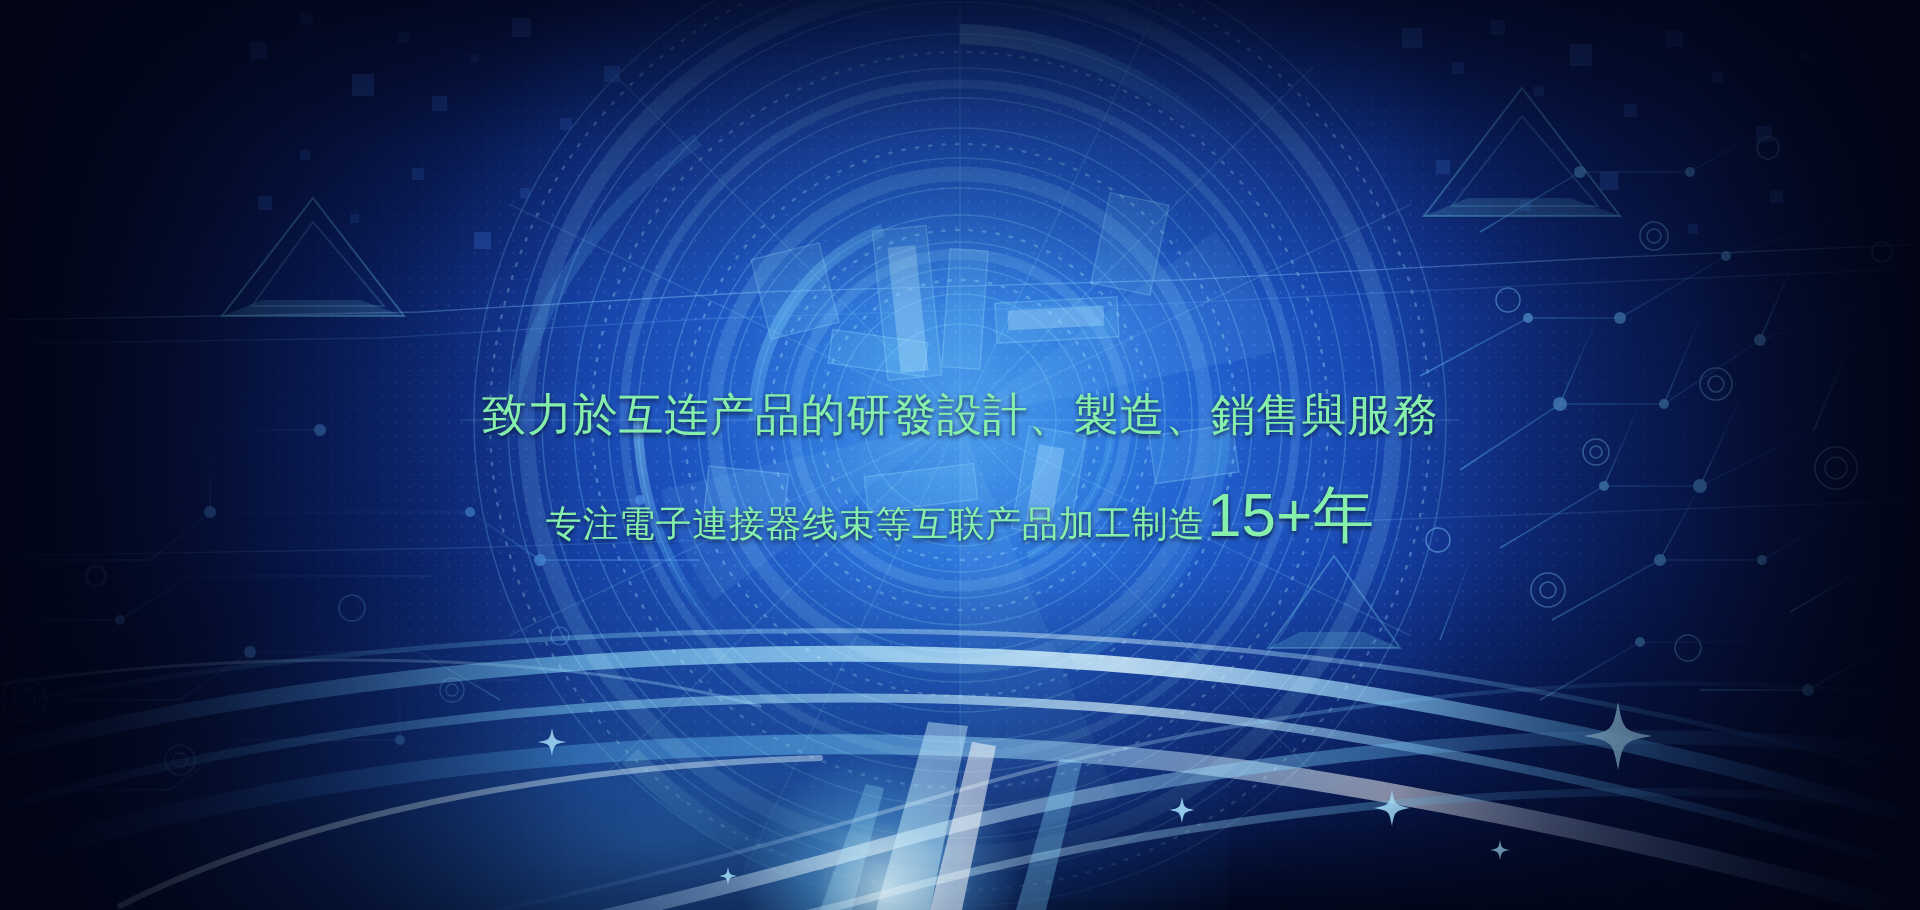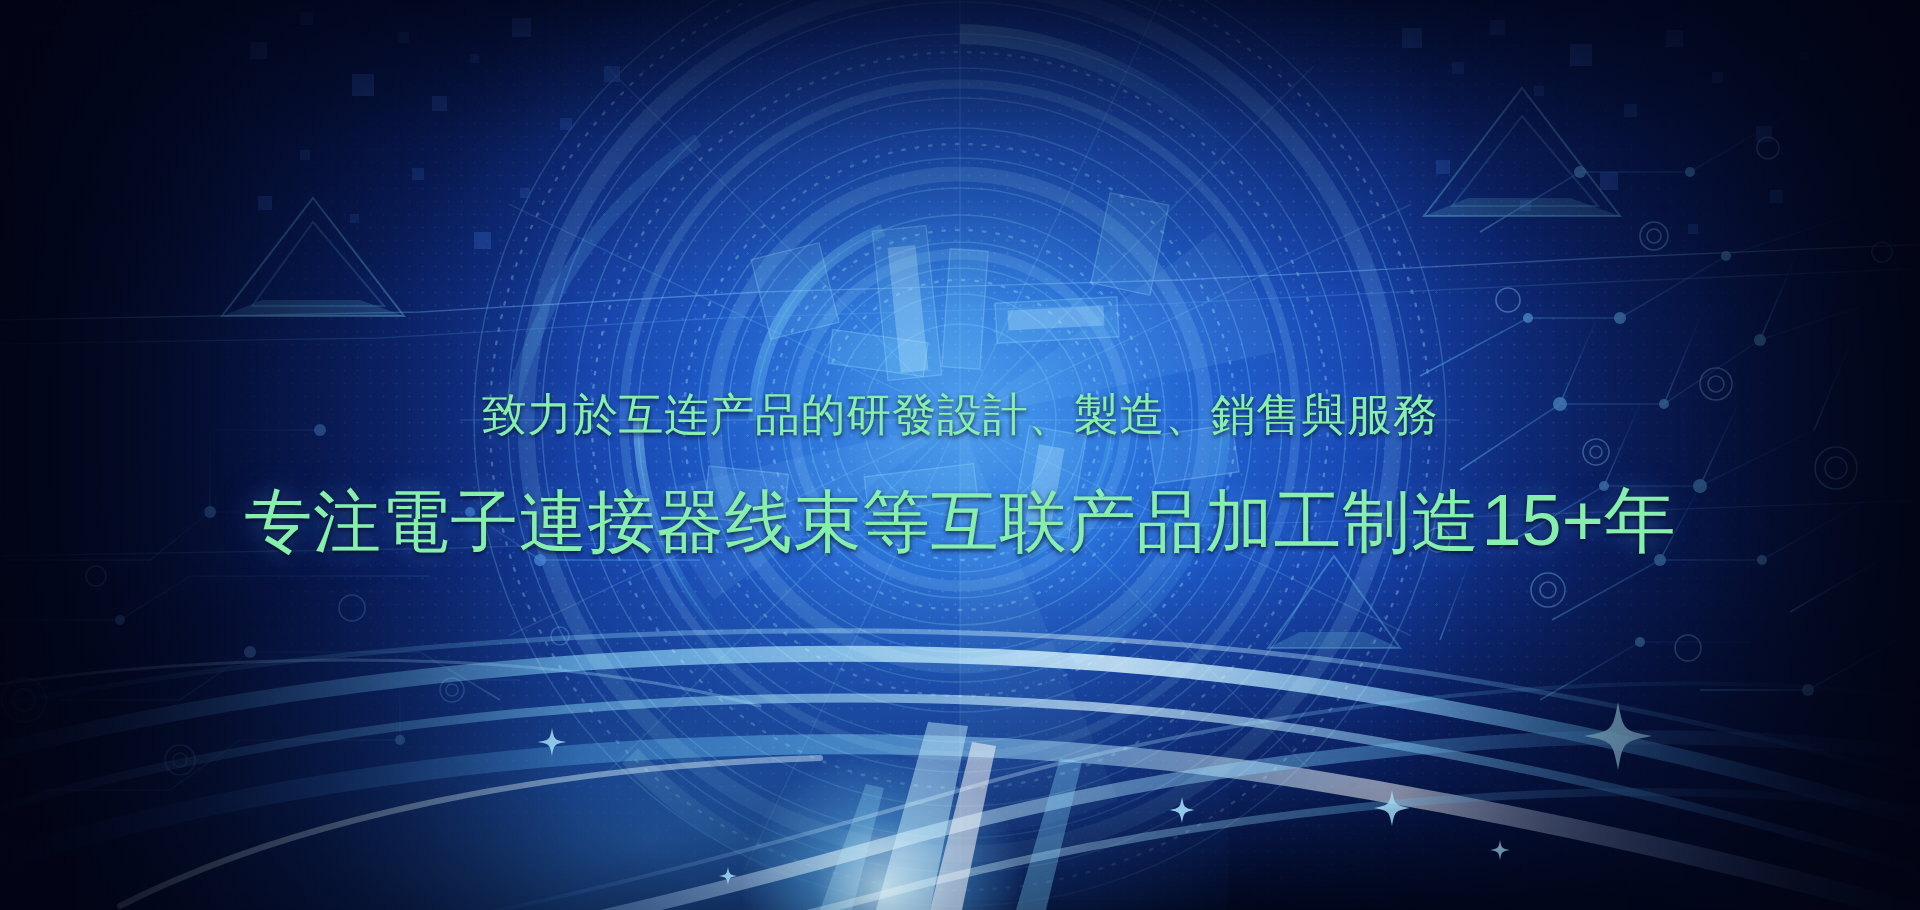--- a/index.html
+++ b/index.html
@@ -128,23 +128,23 @@
   #line2{
     margin-top:50px;
     font-size:52px;
     line-height:1;
     font-weight:400;
     display:flex;
     align-items:baseline;
     justify-content:center;
     white-space:nowrap;
   }
-  #line2-lead{font-size:68px;}
+  #line2-lead{font-size:36px;}
   #line2-years{
-    font-size:72px;
+    font-size:62px;
     line-height:.9;
     letter-spacing:0;
     margin-left:2px;
   }
 </style>
 </head>
 <body>
 
 <div id="banner">
 

